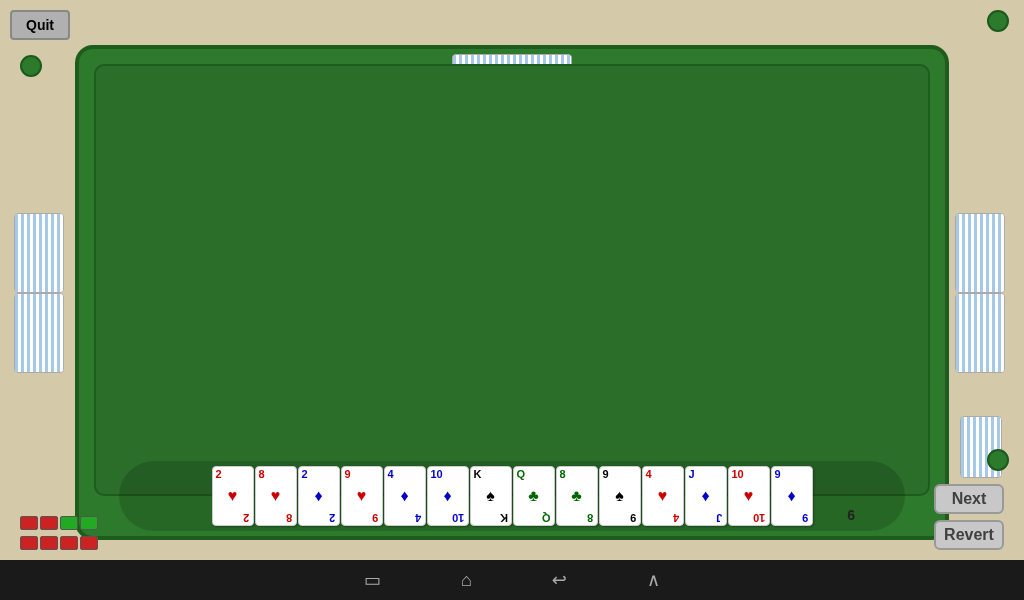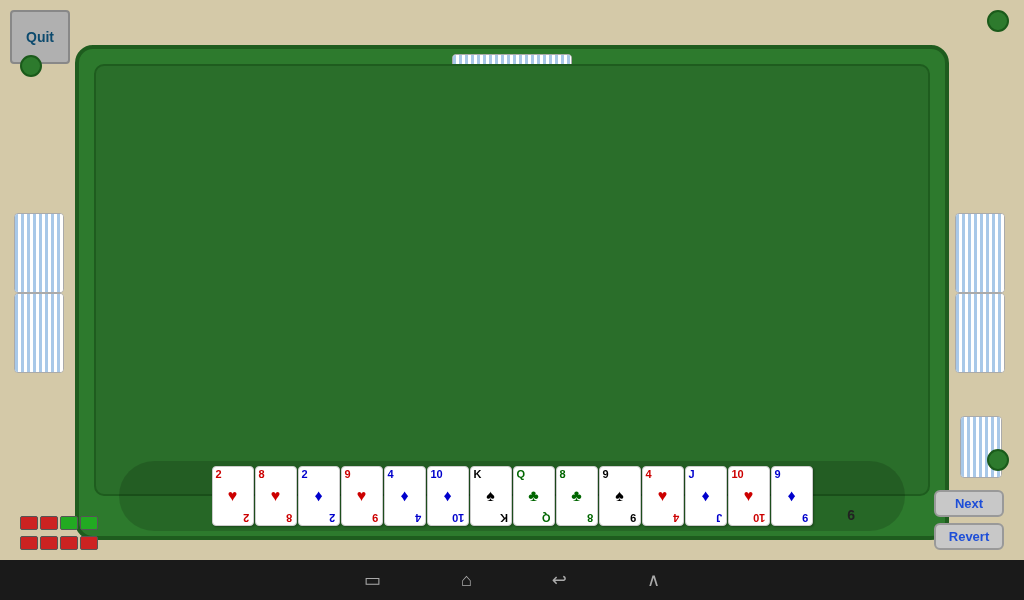--- a/index.html
+++ b/index.html
@@ -201,25 +201,25 @@
     }
 
     
     .quit-btn {
       position: absolute;
       top: 10px;
       left: 10px;
       background: #b0b0b0;
       border: 2px solid #888;
       border-radius: 4px;
-      padding: 17px 14px;
+      padding: 5px 14px;
       font-size: 14px;
       font-weight: bold;
       cursor: pointer;
-      color: #0c4a6e;
+      color: #000000;
     }
 
     
     .green-dot {
       width: 22px;
       height: 22px;
       background: #2d7a2d;
       border-radius: 50%;
       border: 2px solid #1a5a1a;
     }
@@ -277,24 +277,24 @@
       display: flex;
       flex-direction: column;
       gap: 6px;
     }
 
     .action-btn {
       background: #c8c8c8;
       border: 2px solid #999;
       border-radius: 6px;
       padding: 4px 8px;
-      font-size: 13px;
+      font-size: 16px;
       font-weight: bold;
       cursor: pointer;
-      color: #1d4ed8;
+      color: #404040;
       text-align: center;
       min-width: 70px;
     }
   </style>
 </head>
 <body>
 
 <div class="wood-bg"></div>
 
 <button class="quit-btn">Quit</button>

